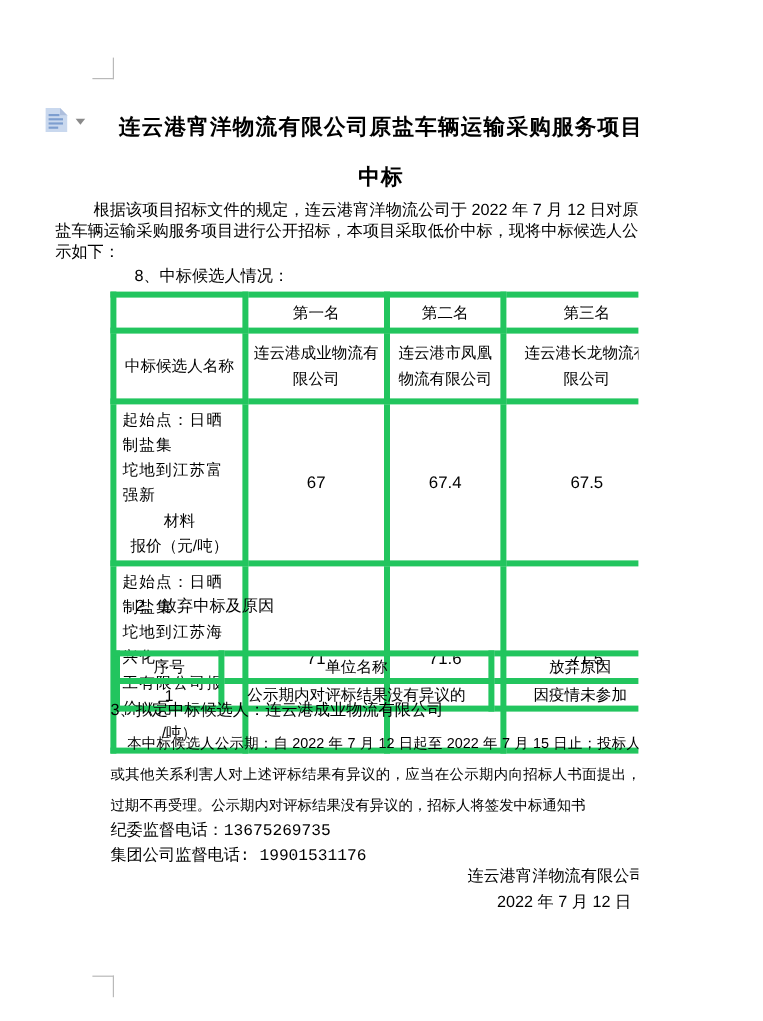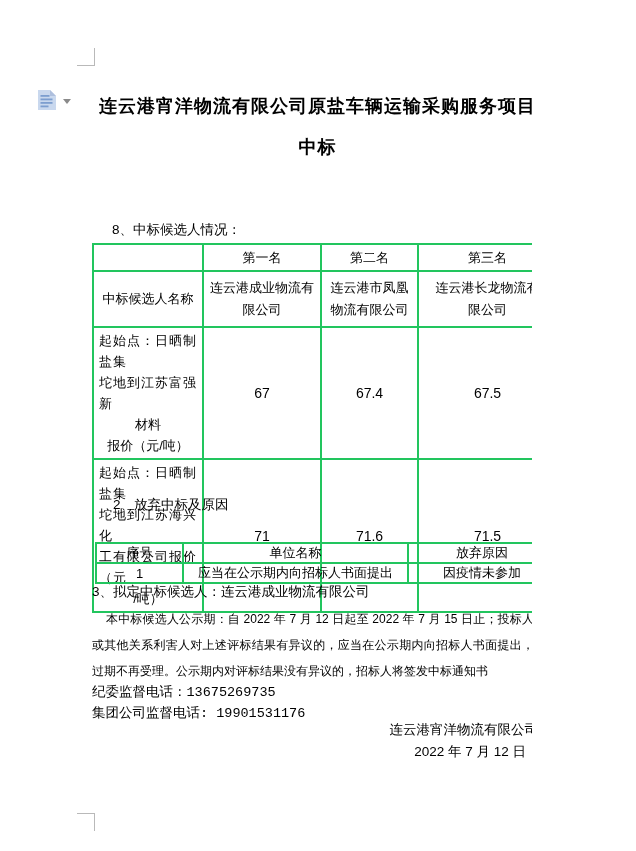--- a/index.html
+++ b/index.html
@@ -27,21 +27,21 @@
   .intro { position:absolute; left:46px; top:166px; width:486px; font-size:13.5px;
     line-height:17.5px; text-align:justify; text-indent:32px; }
 
   .h-num { position:absolute; font-size:13.5px; white-space:nowrap; }
   .h1 { left:112px; top:221px; }
   .h2 { left:113px; top:496px; }
   .h3 { left:92px;  top:583px; }
 
   table.doc-tbl { position:absolute; border-collapse:collapse; table-layout:fixed;
     font-size:13px; }
-  table.doc-tbl td { border:2px solid #22c55e; text-align:center; vertical-align:middle;
+  table.doc-tbl td { border:5px solid #22c55e; text-align:center; vertical-align:middle;
     padding:0; overflow:hidden; }
 
   table.t1 { left:92px; top:243px; width:464px; }
   table.t1 tr.r0 td { height:25px; }
   table.t1 tr.r1 td { height:54px; line-height:22px; }
   table.t1 tr.r2 td, table.t1 tr.r3 td { height:85px; }
   td.route-cell { padding:2px 5px !important; line-height:21px; }
   .ln-l { text-align:left; letter-spacing:1px; }
   .ln-c { text-align:center; }
   .price { font-size:14px; }
@@ -76,20 +76,21 @@
       <rect x="4.5" y="14" width="12" height="1.8" fill="#7d9ecf"></rect>
       <rect x="4.5" y="17.5" width="8" height="1.8" fill="#7d9ecf"></rect>
     </svg>
     <span class="dd-arrow"></span>
   </div>
 
   <div class="title">
     <div>连云港宵洋物流有限公司原盐车辆运输采购服务项目中标</div>
   </div>
 
+  <div class="intro">根据该项目招标文件的规定，连云港宵洋物流公司于 2022 年 7 月 12 日对原盐车辆运输采购服务项目进行公开招标，本项目采取低价中标，现将中标候选人公示如下：</div>
 
   <div class="h-num h1">8、中标候选人情况：</div>
 
   <table class="doc-tbl t1">
     <colgroup>
         <col style="width:110px">
         <col style="width:118px">
         <col style="width:97px">
         <col style="width:139px">
       </colgroup>
@@ -149,21 +150,21 @@
         <col style="width:148px">
       </colgroup>
     <tbody>
         <tr>
       <td>序号</td>
       <td>单位名称</td>
       <td>放弃原因</td>
     </tr>
     <tr>
       <td>1</td>
-      <td>应当在公示期内向招标人书面提出</td>
+      <td>公示期内对评标结果没有异议的</td>
       <td>因疫情未参加</td>
     </tr>
   </tbody>
     </table>
 
   <div class="h-num h3">3、拟定中标候选人：连云港成业物流有限公司</div>
 
   <div class="notice">本中标候选人公示期：自 2022 年 7 月 12 日起至 2022 年 7 月 15 日止；投标人或其他关系利害人对上述评标结果有异议的，应当在公示期内向招标人书面提出，过期不再受理。公示期内对评标结果没有异议的，招标人将签发中标通知书</div>
 
   <div class="phone phone1">纪委监督电话：13675269735</div>

